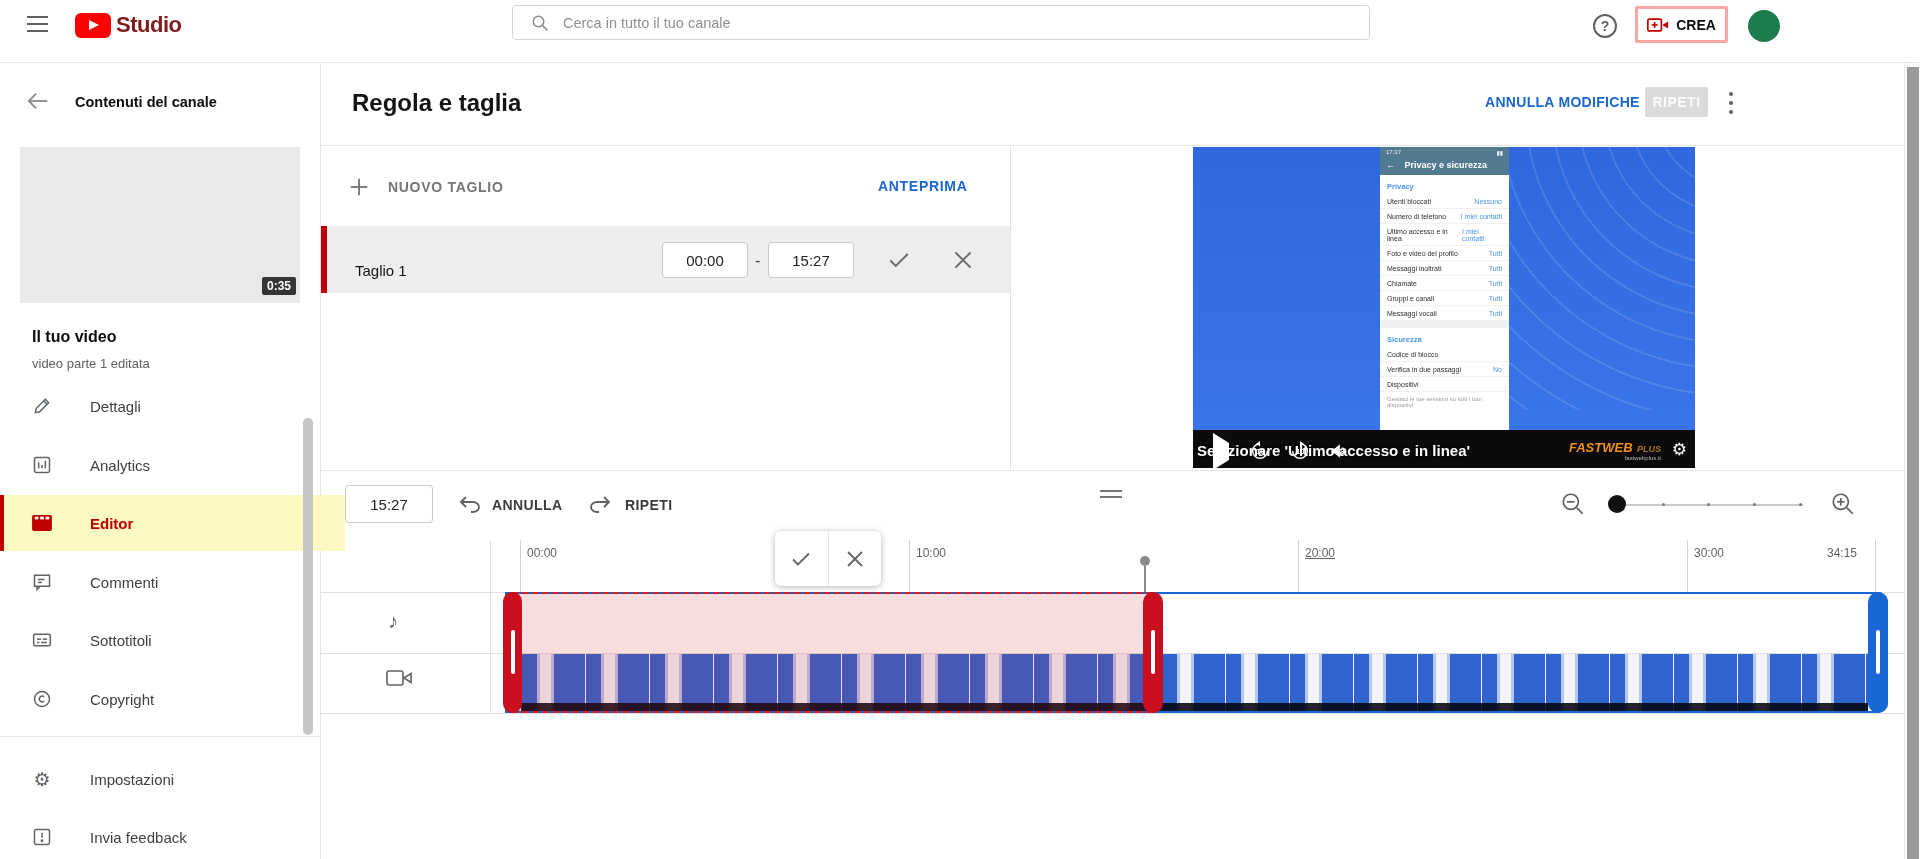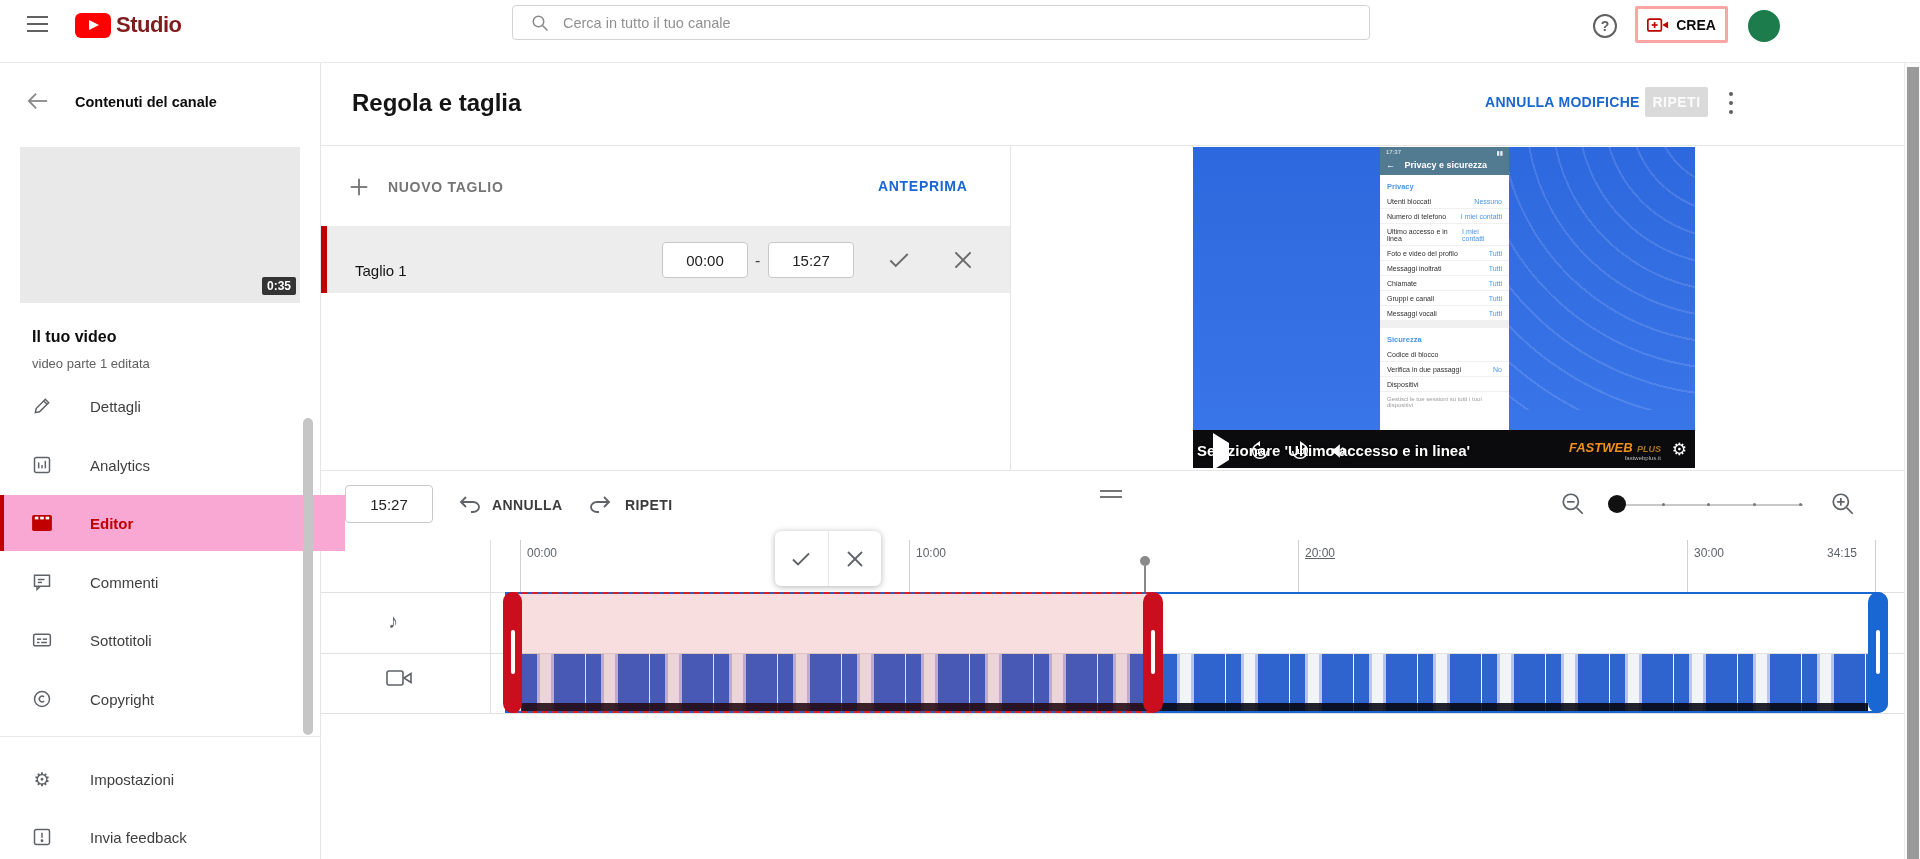--- a/index.html
+++ b/index.html
@@ -28,21 +28,21 @@
   .back-row { position:absolute; top:24px; left:0; width:321px; height:33px; }
   .back-arrow { position:absolute; left:27px; top:5px; color:#8a8a8a; }
   .back-label { position:absolute; left:75px; top:7px; font-size:14.5px; font-weight:bold; color:#0d0d0d; }
   .thumb { position:absolute; left:20px; top:84px; width:280px; height:156px; background:#e9e9e9; }
   .dur-badge { position:absolute; right:4px; bottom:8px; background:rgba(20,20,20,0.85); color:#fff; font-size:12px; font-weight:bold; padding:2px 5px; border-radius:2px; }
   .v-title { position:absolute; left:32px; top:265px; font-size:16px; font-weight:bold; color:#0d0d0d; }
   .v-sub { position:absolute; left:32px; top:293px; font-size:13px; color:#606060; }
   .nav-row { position:absolute; left:0; width:345px; height:56px; display:flex; align-items:center; padding-left:30px; cursor:pointer; }
   .nav-ic { width:24px; height:24px; display:flex; align-items:center; justify-content:center; color:#5f6368; }
   .nav-label { margin-left:36px; font-size:15px; color:#3f3f3f; }
-  .nav-row.sel { background:#f9a8d4; }
+  .nav-row.sel { background:#fef9c3; }
   .nav-row.sel .nav-label { color:#c00000; font-weight:bold; }
   .sel-bar { position:absolute; left:0; top:0; width:4px; height:56px; background:#c00000; }
   .side-div { position:absolute; left:0; top:673px; width:321px; height:1px; background:#e8e8e8; }
   .side-scroll { position:absolute; left:303px; top:355px; width:10px; height:317px; background:#c6c6c6; border-radius:5px; }
 
   
   .page-title { position:absolute; left:352px; top:89px; font-size:24px; font-weight:bold; color:#141414; }
   .undo-changes { position:absolute; left:1485px; top:94px; font-size:14px; font-weight:bold; letter-spacing:0.3px; color:#1a66d2; cursor:pointer; }
   .save-btn { position:absolute; left:1645px; top:87px; width:63px; height:30px; background:#dadada; color:#fbfbfb; font-size:14px; font-weight:bold; letter-spacing:0.5px; border:none; border-radius:2px; }
   .kebab { position:absolute; left:1725px; top:89px; width:12px; height:28px; display:flex; flex-direction:column; align-items:center; justify-content:space-between; padding:3px 0; }

